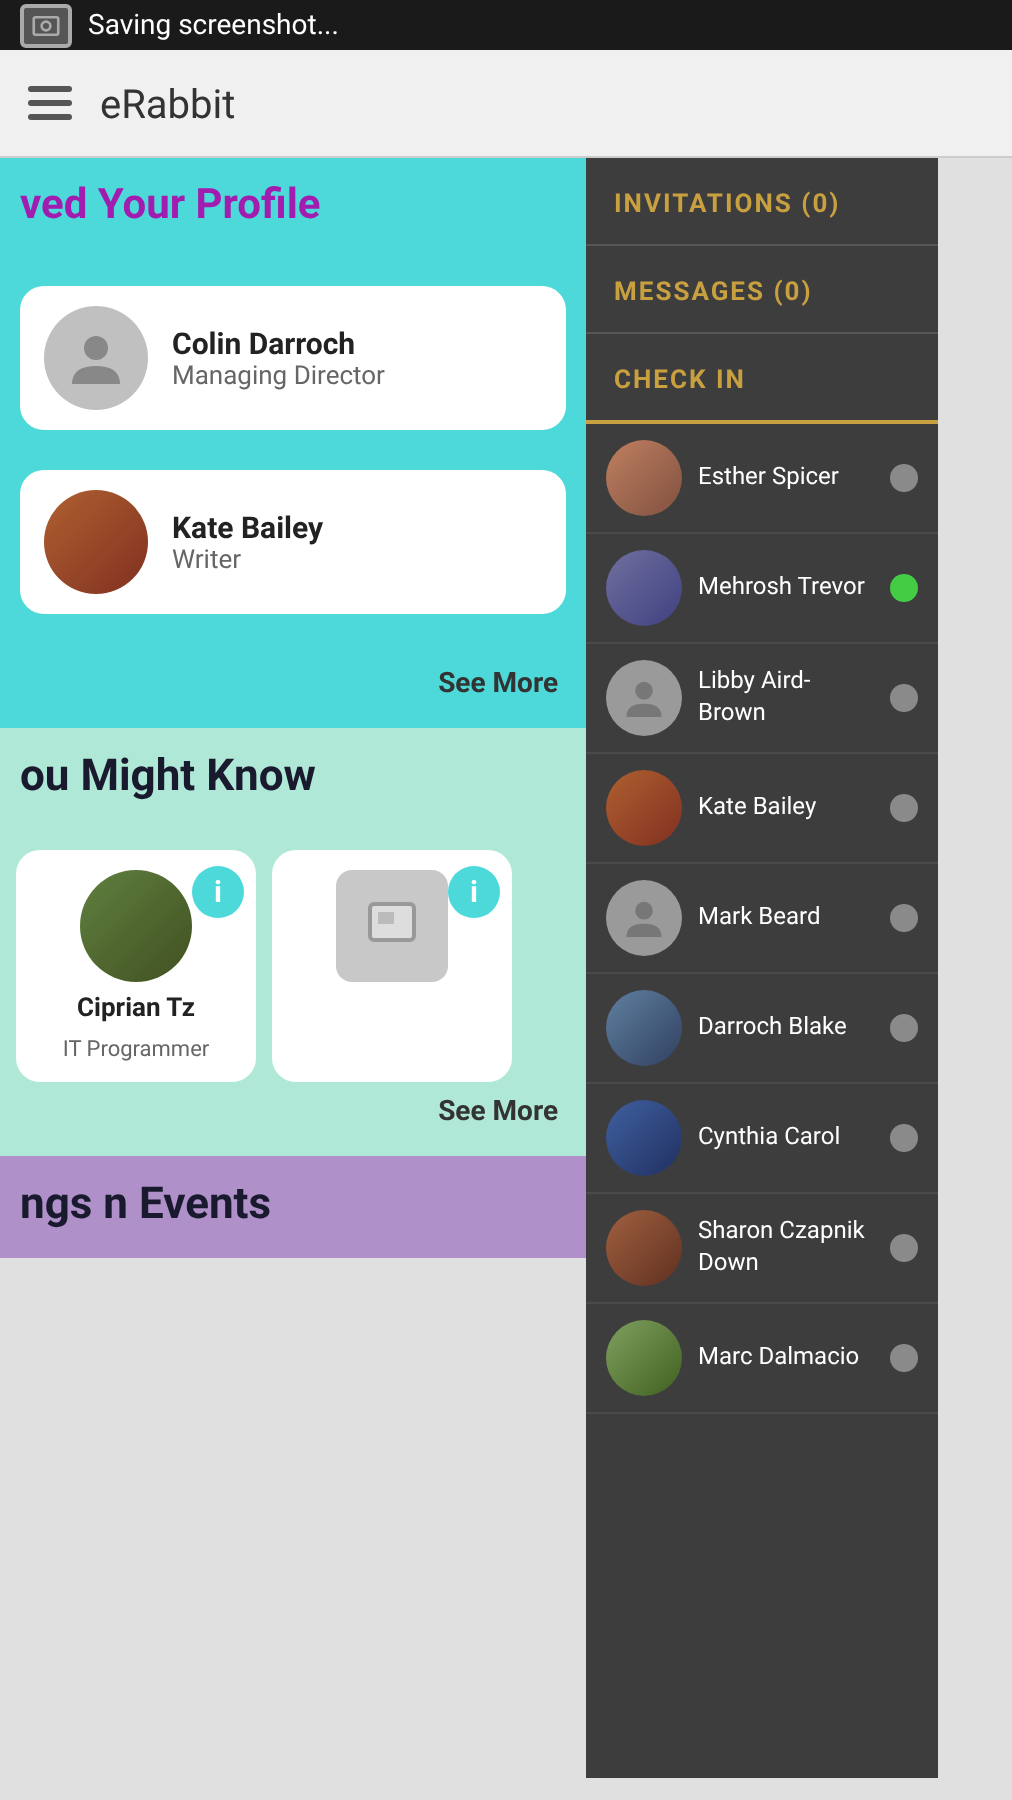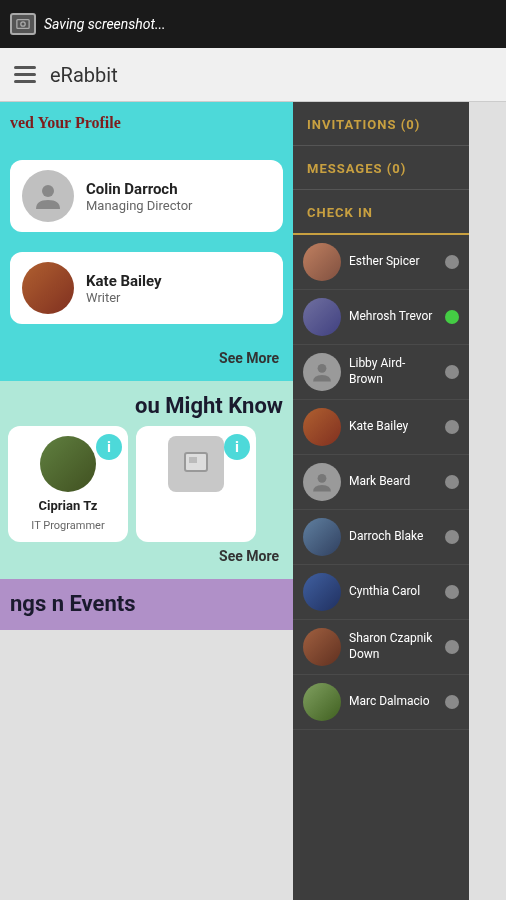--- a/index.html
+++ b/index.html
@@ -8,28 +8,27 @@
       height: 900px;
       font-family: 'Roboto', Arial, sans-serif;
       background: #e0e0e0;
       overflow: hidden;
       position: relative;
     }
 
     
     .status-bar {
       width: 506px;
-      height: 48px;
+      height: 25px;
       background: #1a1a1a;
       display: flex;
       align-items: center;
       padding: 0 10px;
       position: relative;
       z-index: 100;
-      font-style: italic;
     }
     .status-bar-icon {
       width: 26px;
       height: 22px;
       background: #555;
       border: 2px solid #aaa;
       border-radius: 3px;
       margin-right: 8px;
       display: flex;
       align-items: center;
@@ -88,25 +87,24 @@
       overflow: hidden;
       position: relative;
     }
 
     
     .section-viewed {
       background: #4dd9d9;
       padding: 12px 0 6px 0;
     }
     .section-title-viewed {
-      font-size: 16px;
-      font-weight: bold;
-      color: #7f1d1d;
+      font-size: 21px;
+      font-weight: bold;
+      color: #a21caf;
       padding: 0 10px 8px 10px;
-      font-family: Liberation Serif, serif;
     }
 
     .profile-card {
       background: #ffffff;
       border-radius: 12px;
       margin: 20px 10px;
       padding: 10px 12px;
       display: flex;
       align-items: center;
       gap: 12px;
@@ -155,22 +153,21 @@
 
     
     .section-might-know {
       background: #b0e8d8;
       padding: 12px 0 6px 0;
     }
     .section-title-might-know {
       font-size: 22px;
       font-weight: bold;
       color: #1a1a2e;
-      padding: 0 10px 8px 10px;
-      text-align: right;
+      padding: 0 10px 24px 10px;
     }
 
     
     .horizontal-cards {
       display: flex;
       gap: 8px;
       padding: 0 8px;
       overflow-x: hidden;
     }
     .person-card {

